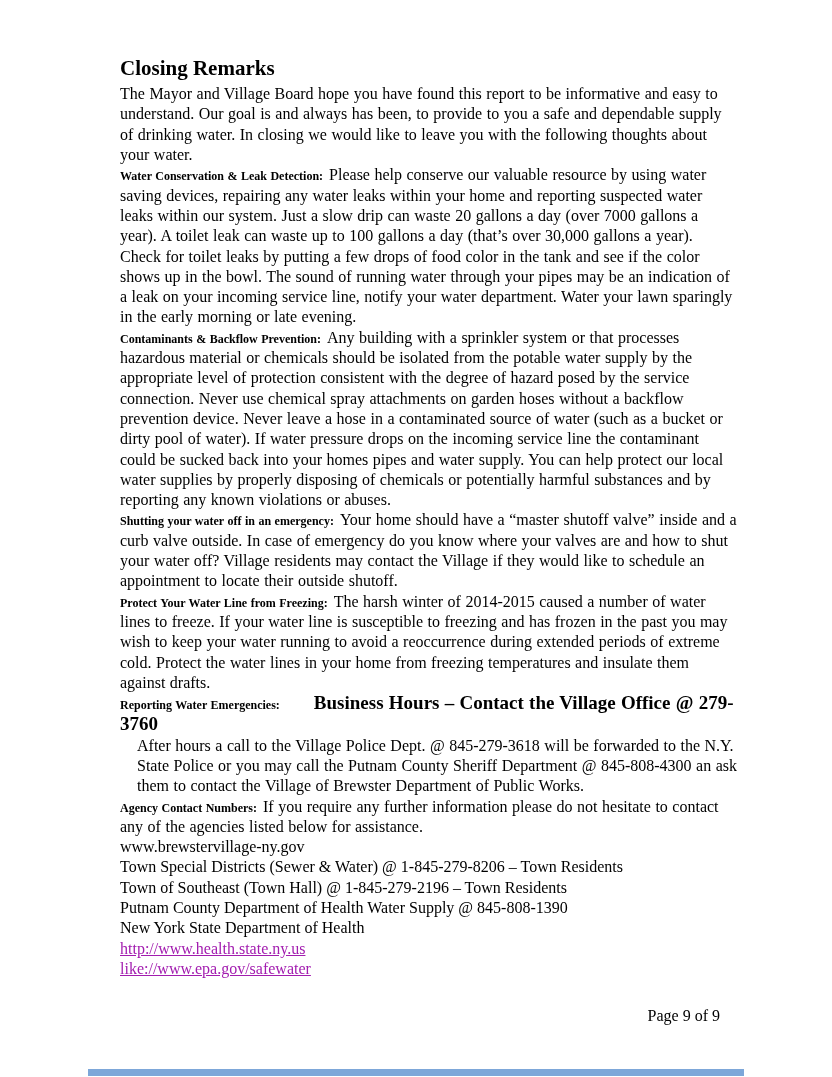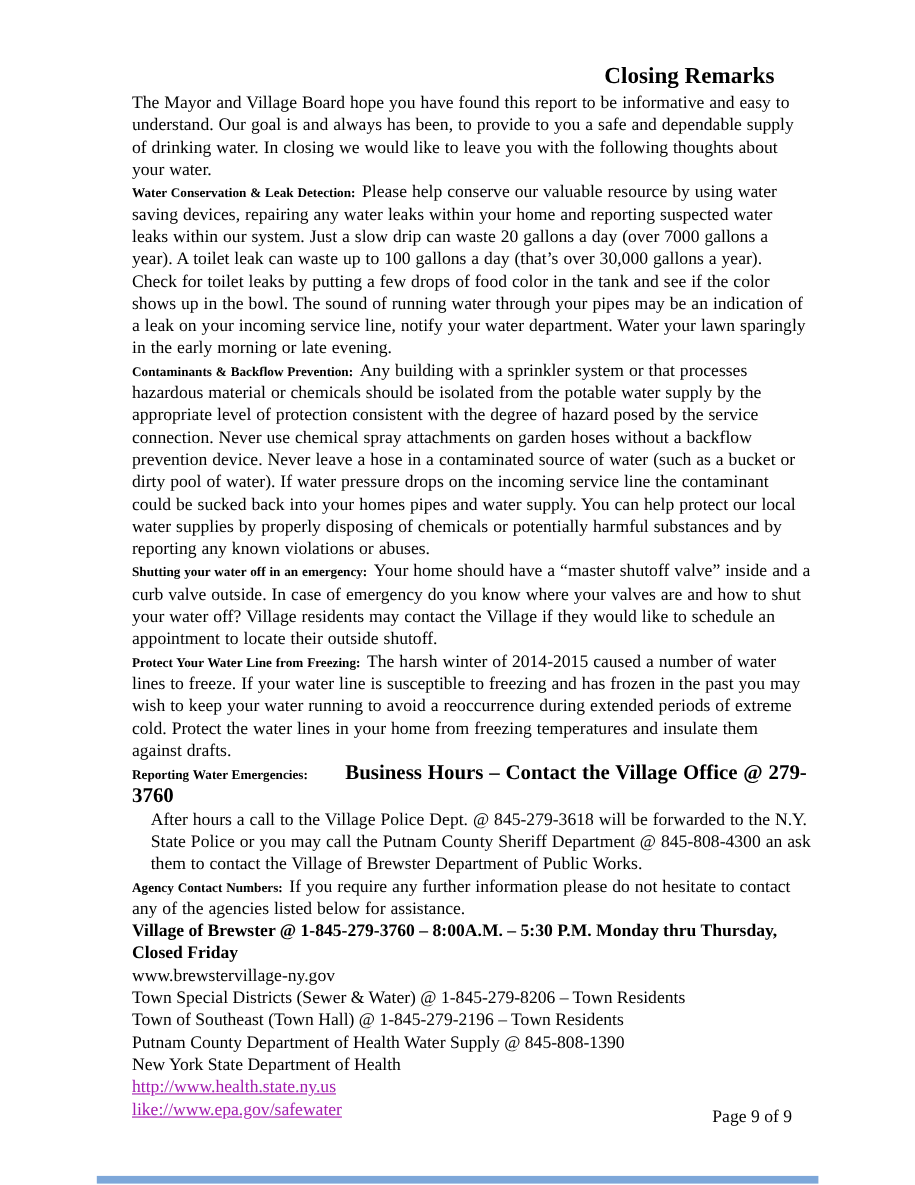--- a/index.html
+++ b/index.html
@@ -11,21 +11,21 @@
     font-family:"Liberation Serif", serif;
     overflow:hidden;
   }
   .column{
     position:absolute;
     left:120px;top:56px;width:618px;
   }
   .doc-title{
     font-size:21px;
     font-weight:bold;
-    text-align:right;
+    text-align:left;
     margin:0 34px 3px 0;
     line-height:1.2;
   }
   .para{
     font-size:16px;
     line-height:20.3px;
     margin:0;
     text-align:left;
     word-spacing:0.5px;
   }
@@ -81,21 +81,20 @@
 
     <p class="para"><span class="run-head">Shutting your water off in an emergency:</span><span>Your home should have a “master shutoff valve” inside and a curb valve outside. In case of emergency do you know where your valves are and how to shut your water off? Village residents may contact the Village if they would like to schedule an appointment to locate their outside shutoff.</span></p>
 
     <p class="para"><span class="run-head">Protect Your Water Line from Freezing:</span><span>The harsh winter of 2014-2015 caused a number of water lines to freeze. If your water line is susceptible to freezing and has frozen in the past you may wish to keep your water running to avoid a reoccurrence during extended periods of extreme cold. Protect the water lines in your home from freezing temperatures and insulate them against drafts.</span></p>
 
     <p class="para"><span class="run-head">Reporting Water Emergencies:</span><span class="run-subhead">Business Hours – Contact the Village Office @ 279-3760</span><span class="block">After hours a call to the Village Police Dept. @ 845-279-3618 will be forwarded to the N.Y. State Police or you may call the Putnam County Sheriff Department @ 845-808-4300 an ask them to contact the Village of Brewster Department of Public Works.</span></p>
 
     <p class="para"><span class="run-head">Agency Contact Numbers:</span><span>If you require any further information please do not hesitate to contact any of the agencies listed below for assistance.</span></p>
 
     <div>
-      <div class="agency-line bold">Village of Brewster @ 1-845-279-3760 – 8:00A.M. – 5:30 P.M. Monday thru Thursday, Closed Friday</div>
       <div class="agency-line">www.brewstervillage-ny.gov</div>
       <div class="agency-line">Town Special Districts (Sewer &amp; Water) @ 1-845-279-8206 – Town Residents</div>
       <div class="agency-line">Town of Southeast (Town Hall) @ 1-845-279-2196 – Town Residents</div>
       <div class="agency-line">Putnam County Department of Health Water Supply @ 845-808-1390</div>
       <div class="agency-line">New York State Department of Health</div>
       <div class="agency-line link">http://www.health.state.ny.us</div>
       <div class="agency-line link">like://www.epa.gov/safewater</div>
     </div>
 
   </div>

